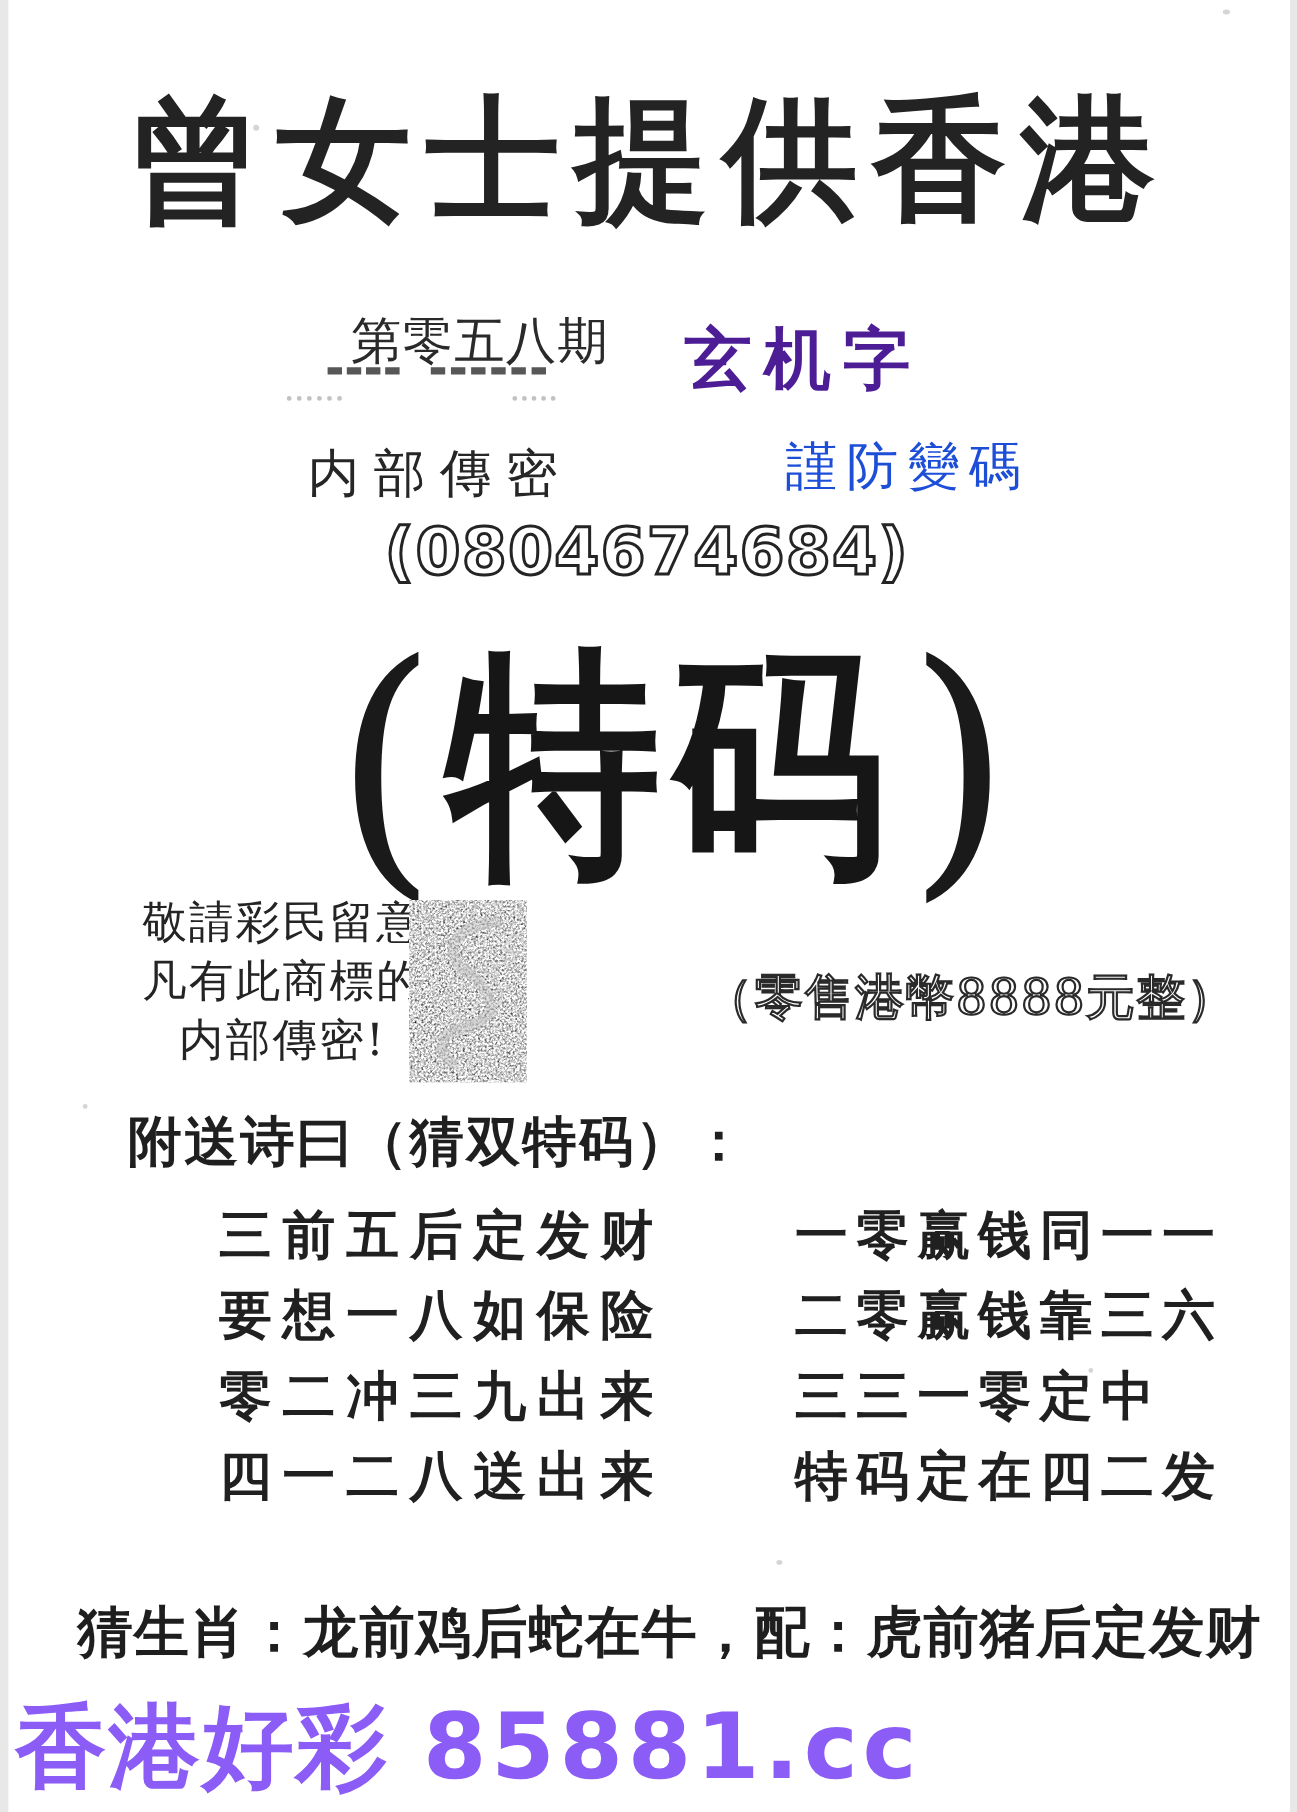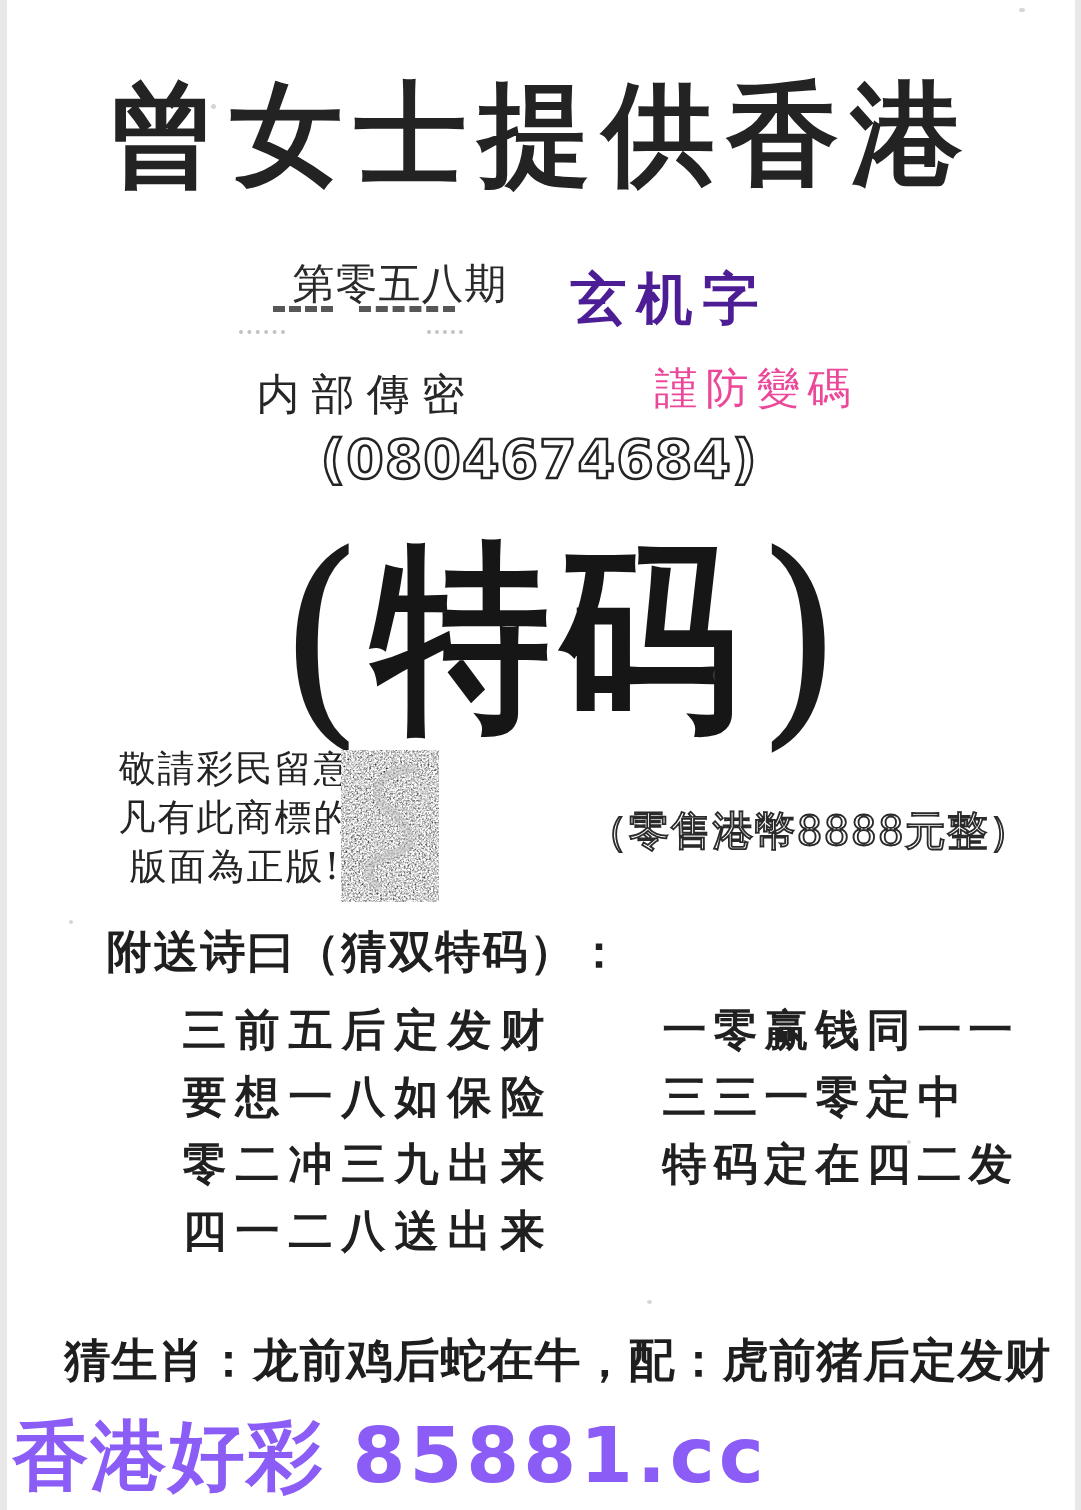--- a/index.html
+++ b/index.html
@@ -49,21 +49,21 @@
     left: 250px; top: 366px;
     font-size: 43px;
     letter-spacing: 12px;
     color: #262626;
     text-align: right;
   }
   .antifake {
     left: 648px; top: 360px;
     font-size: 43px;
     letter-spacing: 8px;
-    color: #ec4899;
+    color: #1d4ed8;
   }
 
   .phone {
     left: 314px; top: 428px;
     font-size: 54px;
     font-family: "DejaVu Sans", sans-serif;
     font-weight: 700;
     letter-spacing: 1px;
     color: #ffffff;
     -webkit-text-stroke: 2.5px #242424;
@@ -167,21 +167,21 @@
 
   <div class="abs special">
     <span class="paren">(</span>
     <span class="word">特码</span>
     <span class="paren">)</span>
   </div>
 
   <div class="abs notice">
     <div>敬請彩民留意</div>
     <div>凡有此商標的</div>
-    <div>版面為正版!</div>
+    <div>内部傳密!</div>
   </div>
 
   <div class="abs stamp">
     <svg width="106" height="160" viewBox="0 0 106 160" xmlns="http://www.w3.org/2000/svg">
       <defs>
         <filter id="grain" x="0" y="0" width="100%" height="100%">
           <feTurbulence type="fractalNoise" baseFrequency="0.55" numOctaves="3" seed="7" result="n"></feTurbulence>
           <feColorMatrix in="n" type="matrix" values="0 0 0 0 1  0 0 0 0 1  0 0 0 0 1  0.9 0.9 0.9 0 -0.55"></feColorMatrix>
         </filter>
       </defs>
@@ -199,20 +199,21 @@
 
   <div class="abs poems poems-left">
     <div>三前五后定发财</div>
     <div>要想一八如保险</div>
     <div>零二冲三九出来</div>
     <div>四一二八送出来</div>
   </div>
 
   <div class="abs poems poems-right">
     <div>一零赢钱同一一</div>
+    <div>二零赢钱靠三六</div>
     <div>三三一零定中</div>
     <div>特码定在四二发</div>
   </div>
 
   <div class="abs zodiac">猜生肖：龙前鸡后蛇在牛，配：虎前猪后定发财</div>
 
   <div class="abs footer">
     <span>香港好彩</span><span class="site">85881.cc</span>
   </div>
 

